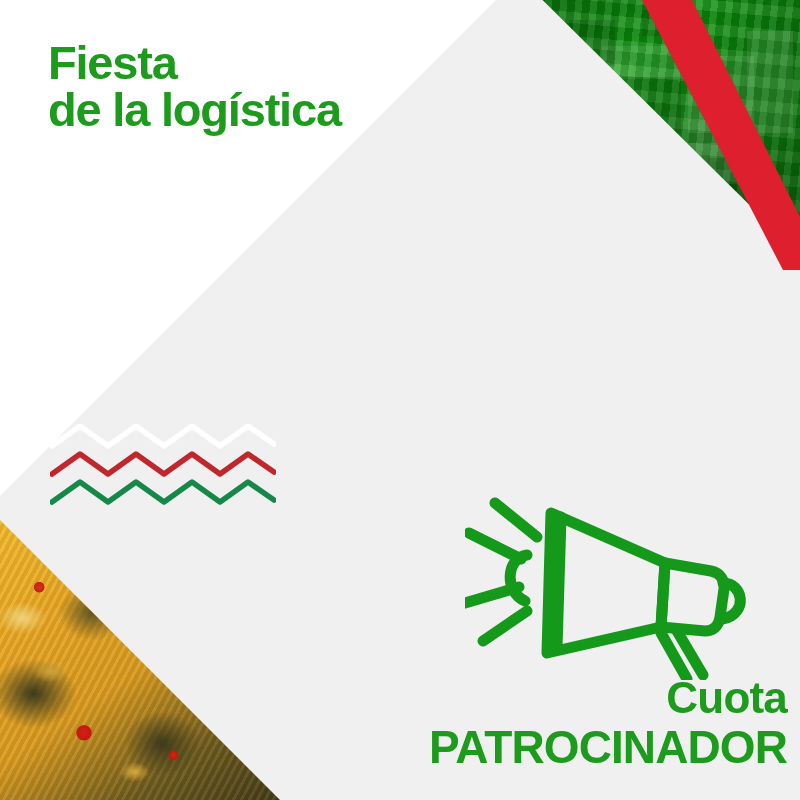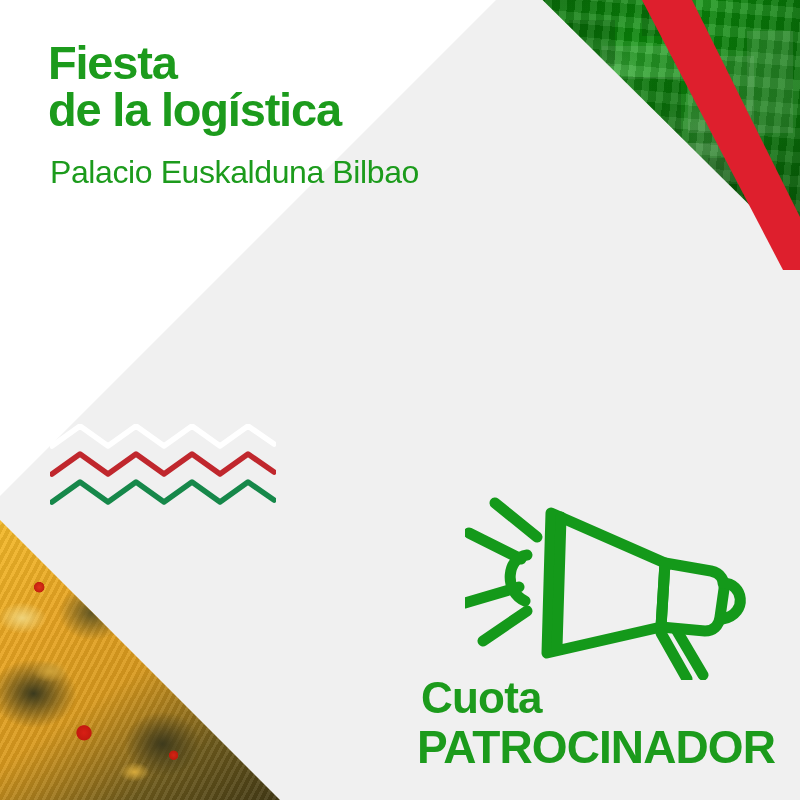--- a/index.html
+++ b/index.html
@@ -168,21 +168,21 @@
     left: 465px;
     top: 495px;
     width: 300px;
     height: 185px;
   }
   .cuota-block {
     position: absolute;
     left: 417px;
     top: 676px;
     width: 370px;
-    text-align: left;
+    text-align: right;
   }
   .cuota-line1 {
     color: #1c9b1c;
     font-size: 44px;
     line-height: 1.0;
     font-weight: bold;
     letter-spacing: -0.8px;
     margin: 0 0 0 4px;
   }
   .cuota-line2 {
@@ -217,21 +217,20 @@
 
   <svg class="tr-stripe" viewBox="0 0 340 270">
     <polygon points="182,0 232,0 340,217 340,270 323,270" fill="#de1f2d"></polygon>
   </svg>
 
   <div class="bl-photo"></div>
 
   <div class="headline">
     <h1 class="kicker">Fiesta
 de la logística</h1>
-    <div class="venue">Palacio Euskalduna Bilbao</div>
   </div>
 
   <svg class="zigzag" viewBox="0 0 226 82">
     <polyline points="2,22 30,2 58,22 86,2 114,22 142,2 170,22 198,2 224,20" fill="none" stroke="#ffffff" stroke-width="5.5" stroke-linecap="round" stroke-linejoin="round"></polyline>
     <polyline points="2,50 30,30 58,50 86,30 114,50 142,30 170,50 198,30 224,48" fill="none" stroke="#c0272d" stroke-width="5.5" stroke-linecap="round" stroke-linejoin="round"></polyline>
     <polyline points="2,78 30,58 58,78 86,58 114,78 142,58 170,78 198,58 224,76" fill="none" stroke="#16884a" stroke-width="5.5" stroke-linecap="round" stroke-linejoin="round"></polyline>
   </svg>
 
   <svg class="megaphone" viewBox="0 0 300 185">
     <g fill="none" stroke="#14991a" stroke-width="11" stroke-linecap="round" stroke-linejoin="round">

